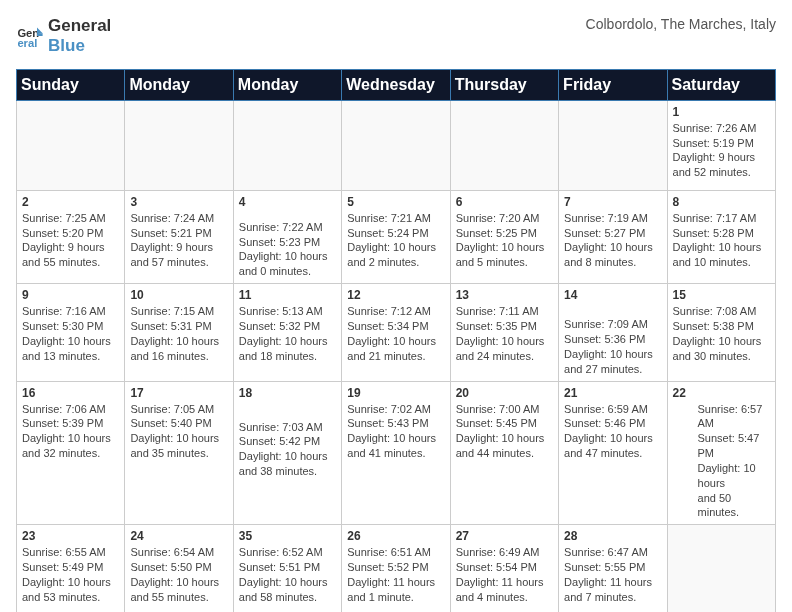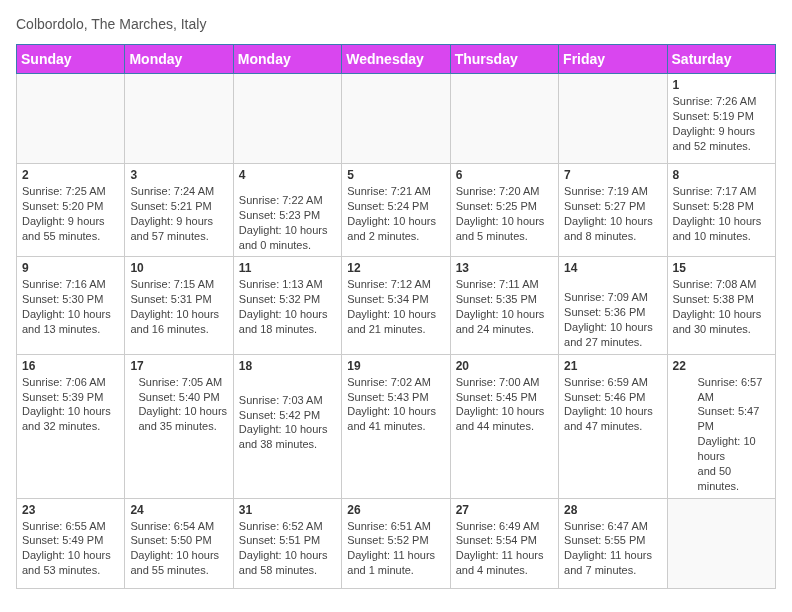--- a/index.html
+++ b/index.html
@@ -37,23 +37,23 @@
     .cal-subtitle {
       font-size: 14px;
       color: #555;
     }
     .calendar {
       width: 100%;
       border-collapse: collapse;
       border: 1px solid #ccc;
     }
     .calendar th {
-      background: #d946ef;
+      background: #0f172a;
       color: #fff;
-      font-size: 14px;
+      font-size: 16px;
       font-weight: bold;
       padding: 6px 4px;
       text-align: left;
       border: 1px solid #3a7ab0;
     }
     .calendar td {
       border: 1px solid #ccc;
       vertical-align: top;
       padding: 4px 5px;
       width: calc(100% / 7);
@@ -75,20 +75,32 @@
     .day-info {
       font-size: 11px;
       color: #444;
       line-height: 1.35;
     }
   </style>
 </head>
 <body>
 
 <div class="header-area">
+  <div class="logo">
+    <svg class="logo-icon" viewBox="0 0 40 40">
+      <text x="2" y="22" font-size="16" font-weight="bold" fill="#333">Gen</text>
+      <text x="2" y="36" font-size="16" font-weight="bold" fill="#4a90c4">eral</text>
+      <polygon points="30,8 38,16 30,16" fill="#4a90c4"></polygon>
+      <rect x="30" y="16" width="8" height="4" fill="#4a90c4"></rect>
+    </svg>
+    <div style="line-height:1.2">
+      <div style="font-size:17px;font-weight:bold;color:#333;">General</div>
+      <div style="font-size:17px;font-weight:bold;color:#4a90c4;">Blue</div>
+    </div>
+  </div>
   <div class="title-area">
     <div class="cal-subtitle">Colbordolo, The Marches, Italy</div>
   </div>
 </div>
 
 <table class="calendar">
   <thead>
     <tr>
     <th>Sunday</th>
         <th>Monday</th>
@@ -176,21 +188,21 @@
         </td>
         <td>
           <span class="day-num">10</span>
           <div class="day-info" style="white-space: pre-line;">Sunrise: 7:15 AM
 Sunset: 5:31 PM
 Daylight: 10 hours
 and 16 minutes.</div>
         </td>
         <td>
           <span class="day-num">11</span>
-          <div class="day-info" style="white-space: pre-line;">Sunrise: 1:13 AM
+          <div class="day-info" style="white-space: pre-line;">Sunrise: 5:13 AM
 Sunset: 5:32 PM
 Daylight: 10 hours
 and 18 minutes.</div>
         </td>
         <td>
           <span class="day-num">12</span>
           <div class="day-info" style="white-space: pre-line;">Sunrise: 7:12 AM
 Sunset: 5:34 PM
 Daylight: 10 hours
 and 21 minutes.</div>
@@ -220,21 +232,21 @@
       <tr>
         <td>
           <span class="day-num">16</span>
           <div class="day-info" style="white-space: pre-line;">Sunrise: 7:06 AM
 Sunset: 5:39 PM
 Daylight: 10 hours
 and 32 minutes.</div>
         </td>
         <td>
           <span class="day-num">17</span>
-          <div class="day-info" style="white-space: pre-line; margin-left: 8px;">Sunrise: 7:05 AM
+          <div class="day-info" style="white-space: pre-line;">Sunrise: 7:05 AM
 Sunset: 5:40 PM
 Daylight: 10 hours
 and 35 minutes.</div>
         </td>
         <td>
           <span class="day-num">18</span>
           <div class="day-info" style="white-space: pre-line; margin-top: 20px;">Sunrise: 7:03 AM
 Sunset: 5:42 PM
 Daylight: 10 hours
 and 38 minutes.</div>
@@ -277,21 +289,21 @@
 and 53 minutes.</div>
         </td>
         <td>
           <span class="day-num">24</span>
           <div class="day-info" style="white-space: pre-line;">Sunrise: 6:54 AM
 Sunset: 5:50 PM
 Daylight: 10 hours
 and 55 minutes.</div>
         </td>
         <td>
-          <span class="day-num">31</span>
+          <span class="day-num">35</span>
           <div class="day-info" style="white-space: pre-line;">Sunrise: 6:52 AM
 Sunset: 5:51 PM
 Daylight: 10 hours
 and 58 minutes.</div>
         </td>
         <td>
           <span class="day-num">26</span>
           <div class="day-info" style="white-space: pre-line;">Sunrise: 6:51 AM
 Sunset: 5:52 PM
 Daylight: 11 hours

